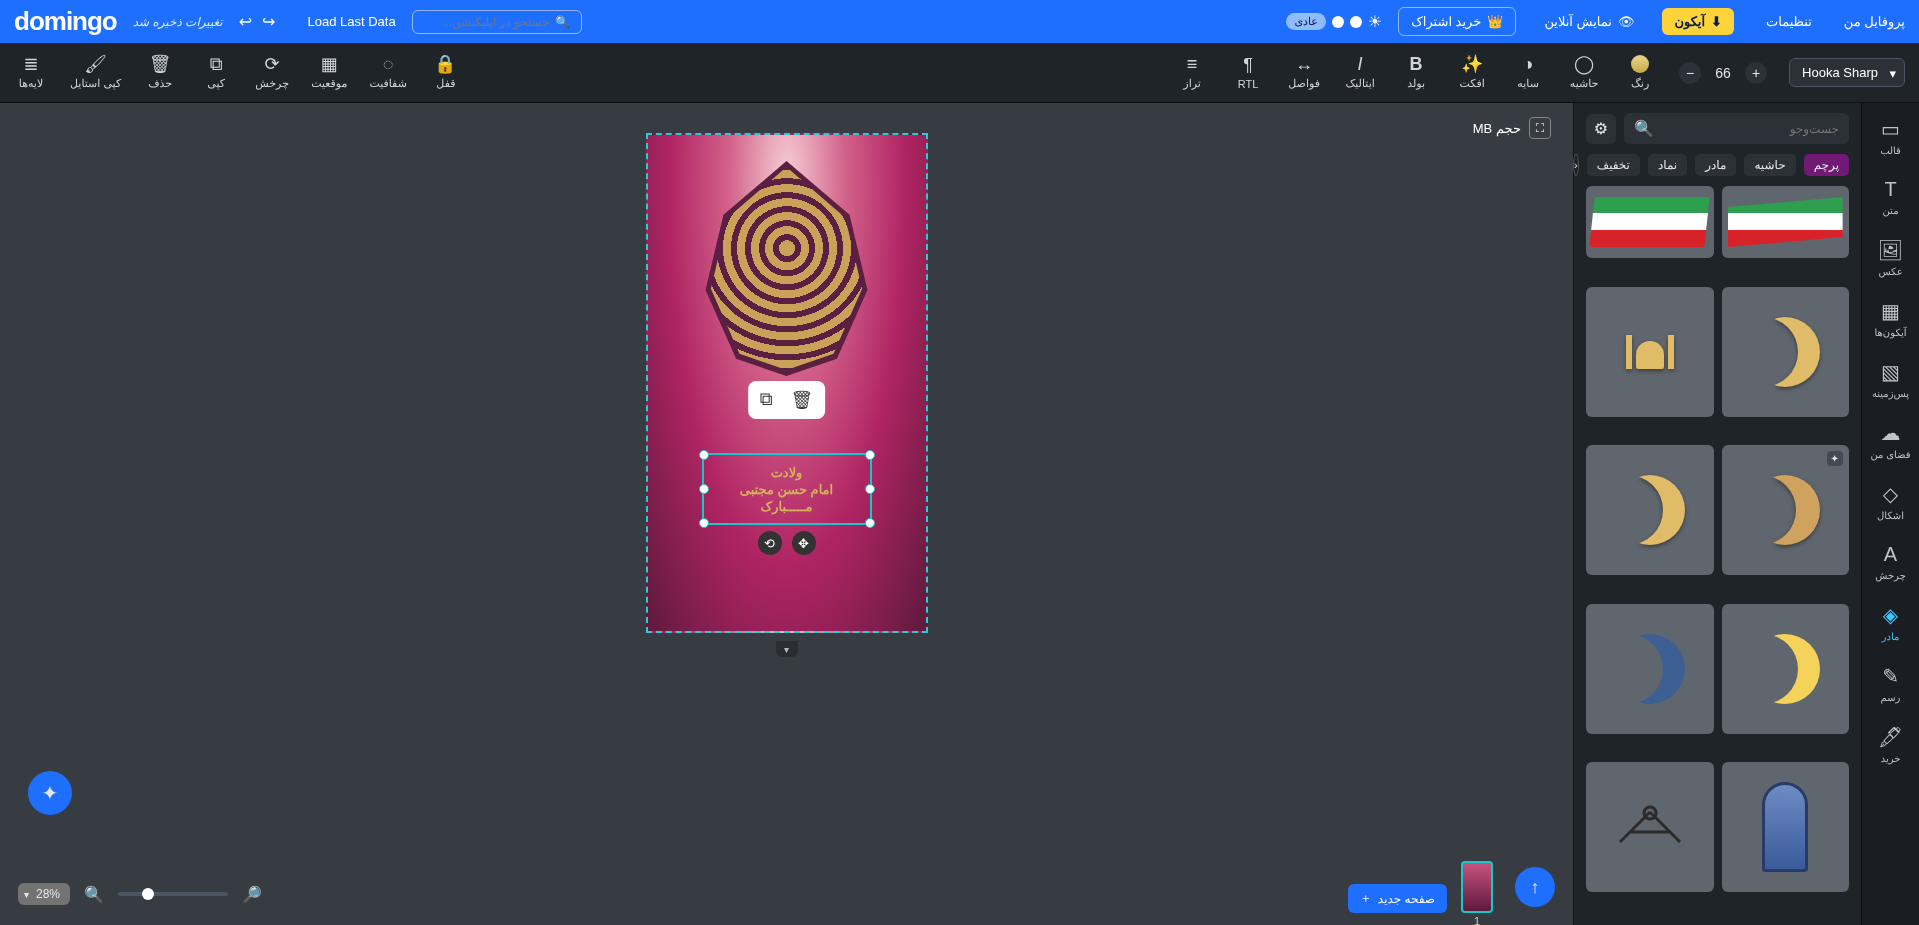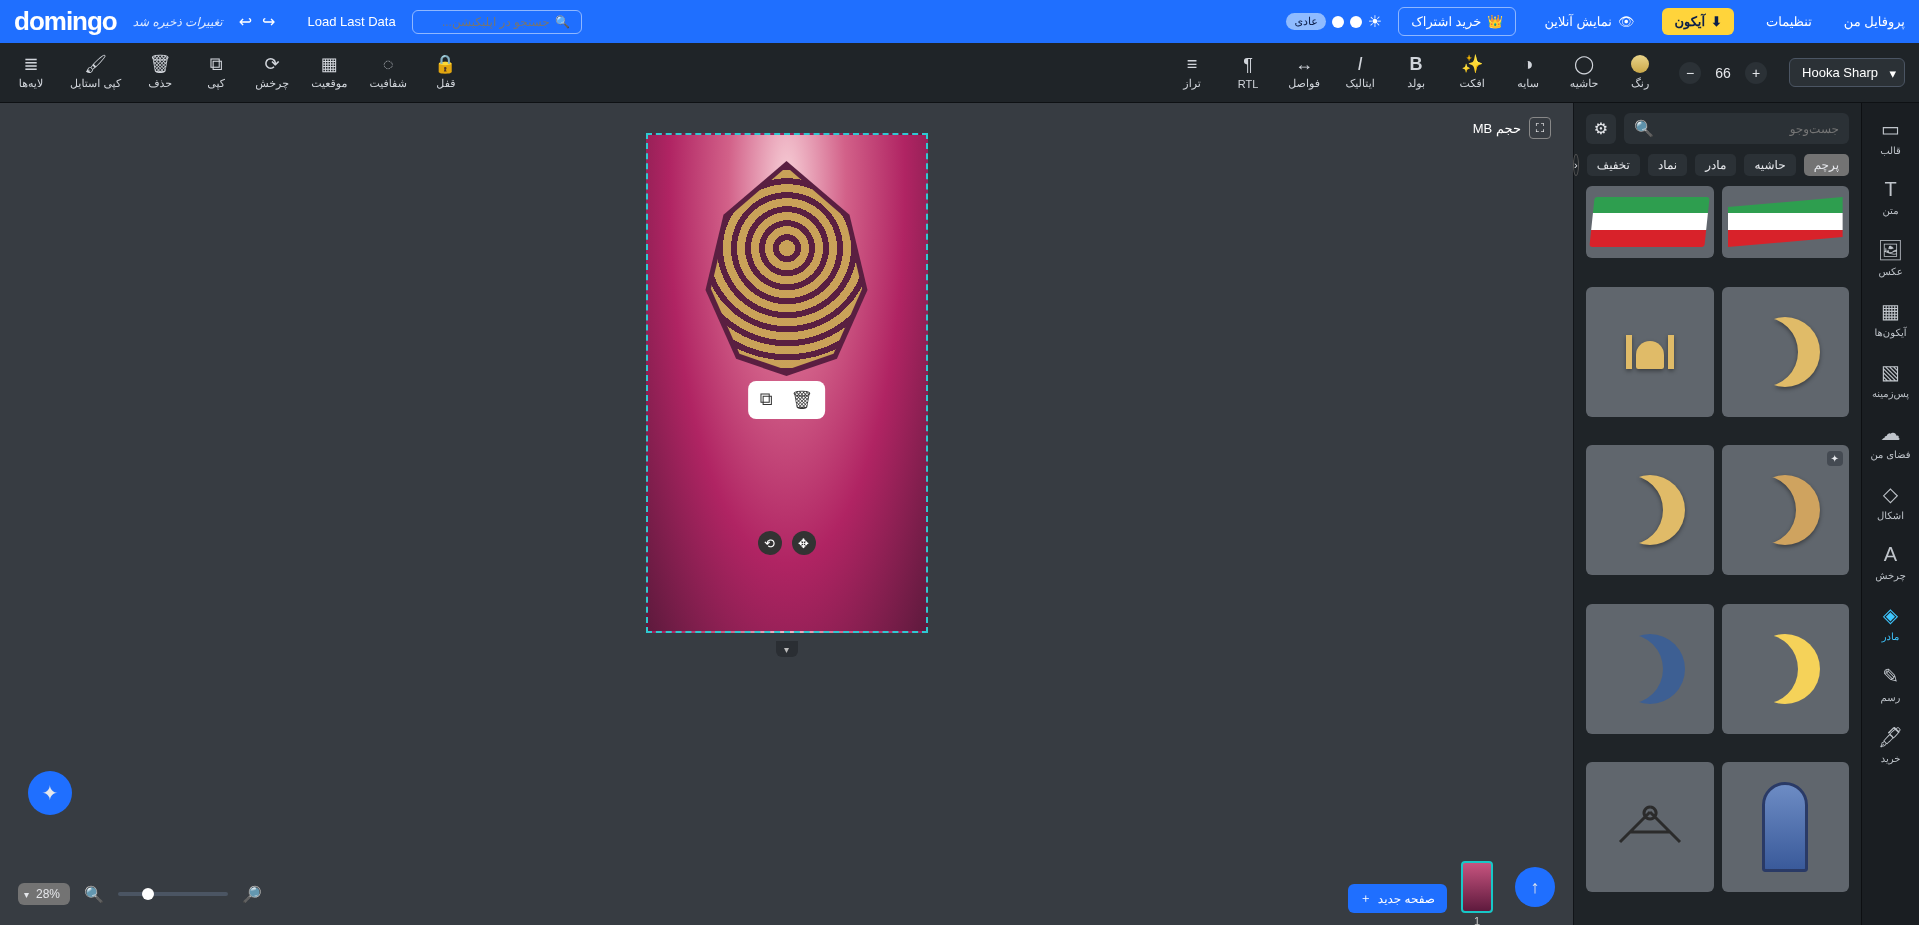--- a/index.html
+++ b/index.html
@@ -73,21 +73,21 @@
 .scroll-fab { width: 40px; height: 40px; border-radius: 50%; background: #1f6fff; display: flex; align-items: center; justify-content: center; font-size: 18px; cursor: pointer; margin-left: 8px; align-self: center; }
 
 
 .asset-panel { width: 288px; background: #1f2428; border-left: 1px solid #111418; display: flex; flex-direction: column; direction: rtl; }
 .asset-search-row { display: flex; align-items: center; gap: 8px; padding: 10px 12px; }
 .asset-search { flex: 1; background: #2b3136; border-radius: 6px; display: flex; align-items: center; padding: 6px 10px; gap: 6px; }
 .asset-search input { background: transparent; border: none; outline: none; color: #9ca3af; font-size: 12px; width: 100%; text-align: right; }
 .filter-btn { width: 30px; height: 30px; background: #2b3136; border-radius: 6px; display: flex; align-items: center; justify-content: center; cursor: pointer; }
 .chips-row { display: flex; align-items: center; gap: 8px; padding: 0 12px 10px; }
 .chip { background: #2b3136; font-size: 12px; padding: 4px 10px; border-radius: 5px; cursor: pointer; }
-.chip.active { background: #737373; }
+.chip.active { background: #701a75; }
 .chip-nav { width: 22px; height: 22px; border: 1px solid #555; border-radius: 50%; display: flex; align-items: center; justify-content: center; font-size: 11px; cursor: pointer; }
 .asset-grid { flex: 1; overflow: auto; padding: 0 12px 12px; display: grid; grid-template-columns: 1fr 1fr; gap: 8px; }
 .asset-item { background: #60666d; border-radius: 6px; height: 130px; display: flex; align-items: center; justify-content: center; cursor: pointer; position: relative; overflow: hidden; }
 .asset-item.short { height: 72px; }
 .flag-ir { width: 90%; height: 50px; background: linear-gradient(#2e9e4f 0 33%, #fff 33% 66%, #d8222a 66% 100%); border-radius: 3px; transform: skewX(-6deg); }
 .flag-brush { width: 90%; height: 50px; background: linear-gradient(#2e9e4f 0 33%, #fff 33% 66%, #d8222a 66% 100%); clip-path: polygon(0 20%, 100% 0, 100% 80%, 0 100%); }
 .gold { color: #e0bb68; filter: drop-shadow(0 2px 2px rgba(0,0,0,.4)); }
 .moon { width: 70px; height: 70px; border-radius: 50%; box-shadow: inset -22px 0 0 0 currentColor; }
 .mosque { display: flex; gap: 4px; align-items: flex-end; }
 .mosque .dome { width: 28px; height: 28px; background: currentColor; border-radius: 50% 50% 8% 8%; }
@@ -232,20 +232,31 @@
     <div class="canvas-frame">
       <div class="calligraphy">
         <div class="callig-drop"></div>
       </div>
 
       <div class="float-toolbar">
         <span>⧉</span>
         <span>🗑</span>
       </div>
 
+      <div class="text-sel">
+        <div class="line">ولادت</div>
+        <div class="line">امام حسن مجتبی</div>
+        <div class="line">مـــــبارک</div>
+        <span class="handle h-tl"></span>
+        <span class="handle h-tr"></span>
+        <span class="handle h-bl"></span>
+        <span class="handle h-br"></span>
+        <span class="handle h-ml"></span>
+        <span class="handle h-mr"></span>
+      </div>
 
       <div class="below-ctrls">
         <div class="circ">⟲</div>
         <div class="circ">✥</div>
       </div>
 
       <div class="chevron-down">▾</div>
     </div>
 
     <div class="magic-fab">

